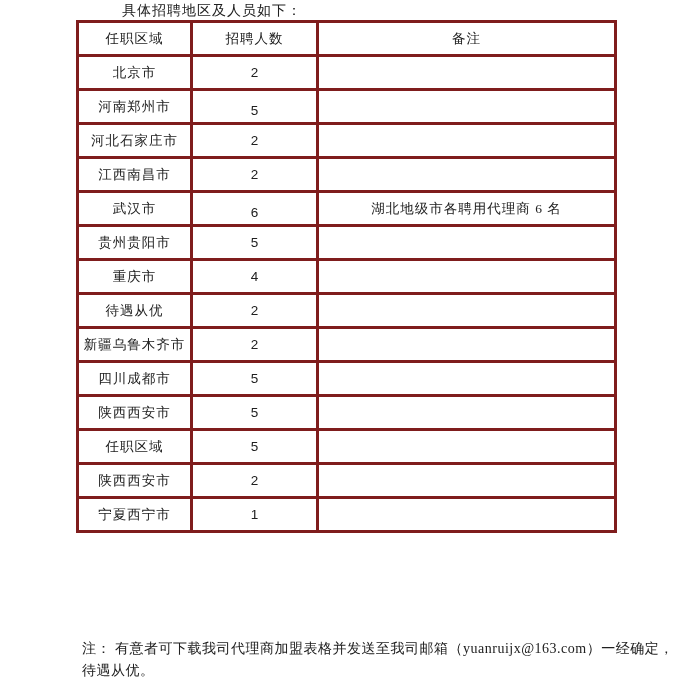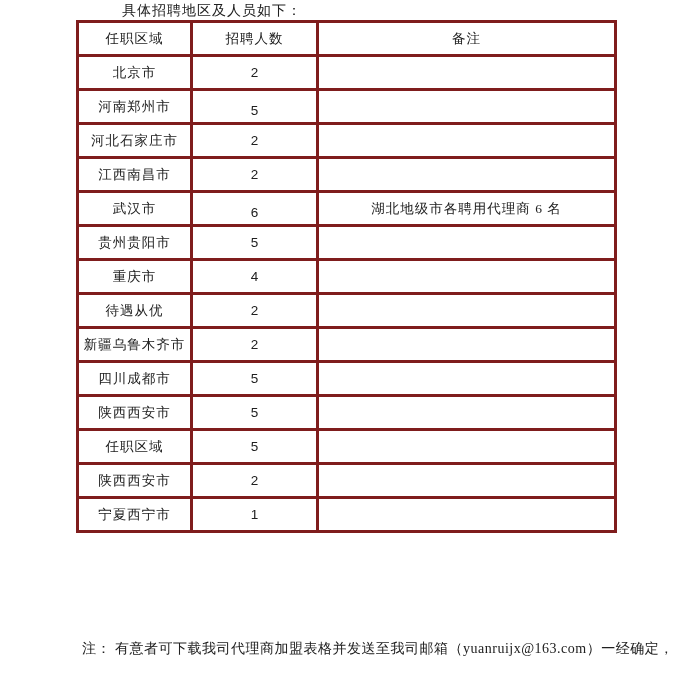--- a/index.html
+++ b/index.html
@@ -133,15 +133,16 @@
         <tr>
           <td>宁夏西宁市</td>
           <td>1</td>
           <td></td>
         </tr>
       </tbody>
   </table>
 
   <div class="note">
     <div>注： 有意者可下载我司代理商加盟表格并发送至我司邮箱（yuanruijx@163.com）一经确定，</div>
+    <div>待遇从优。</div>
   </div>
 
 </div>
 
 </body></html>

